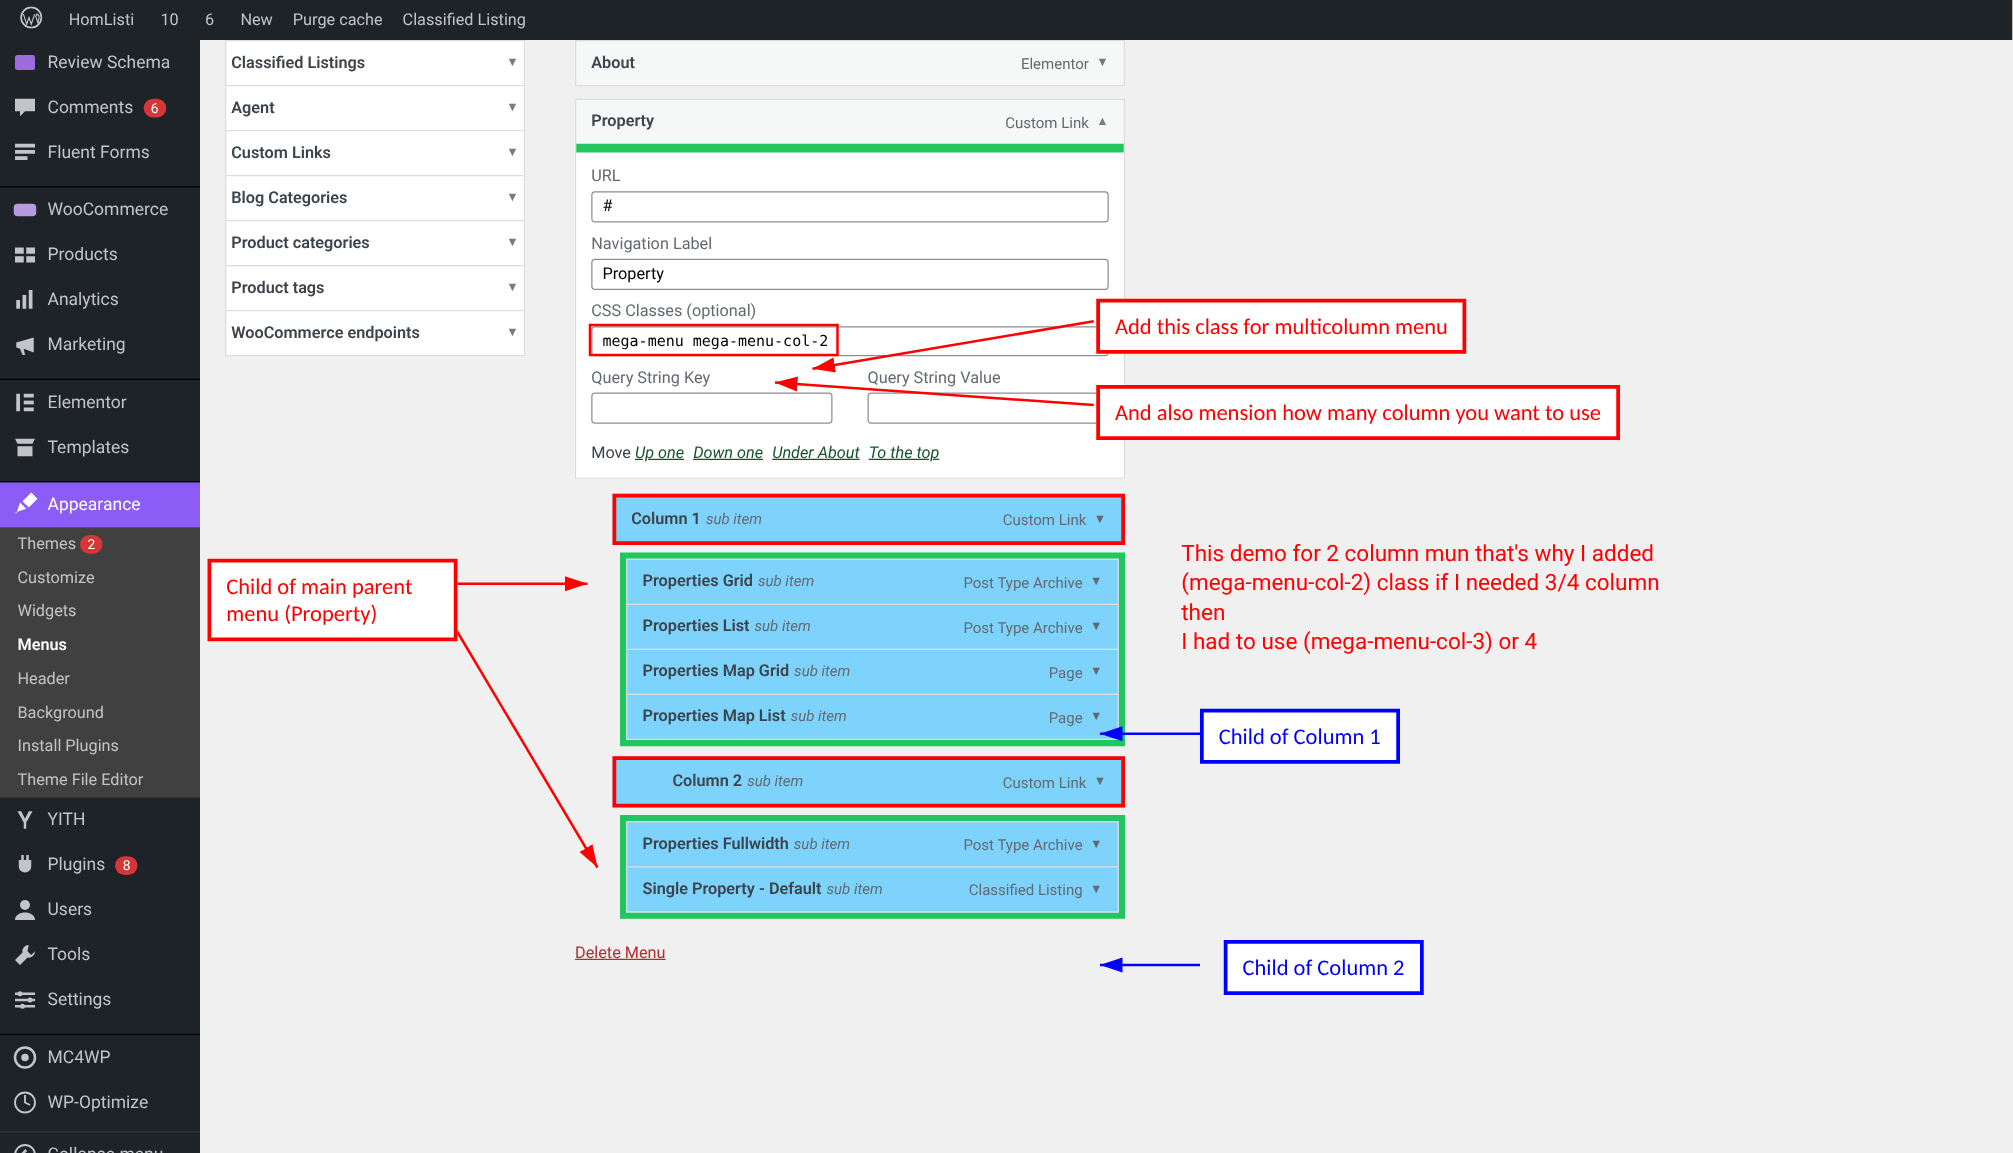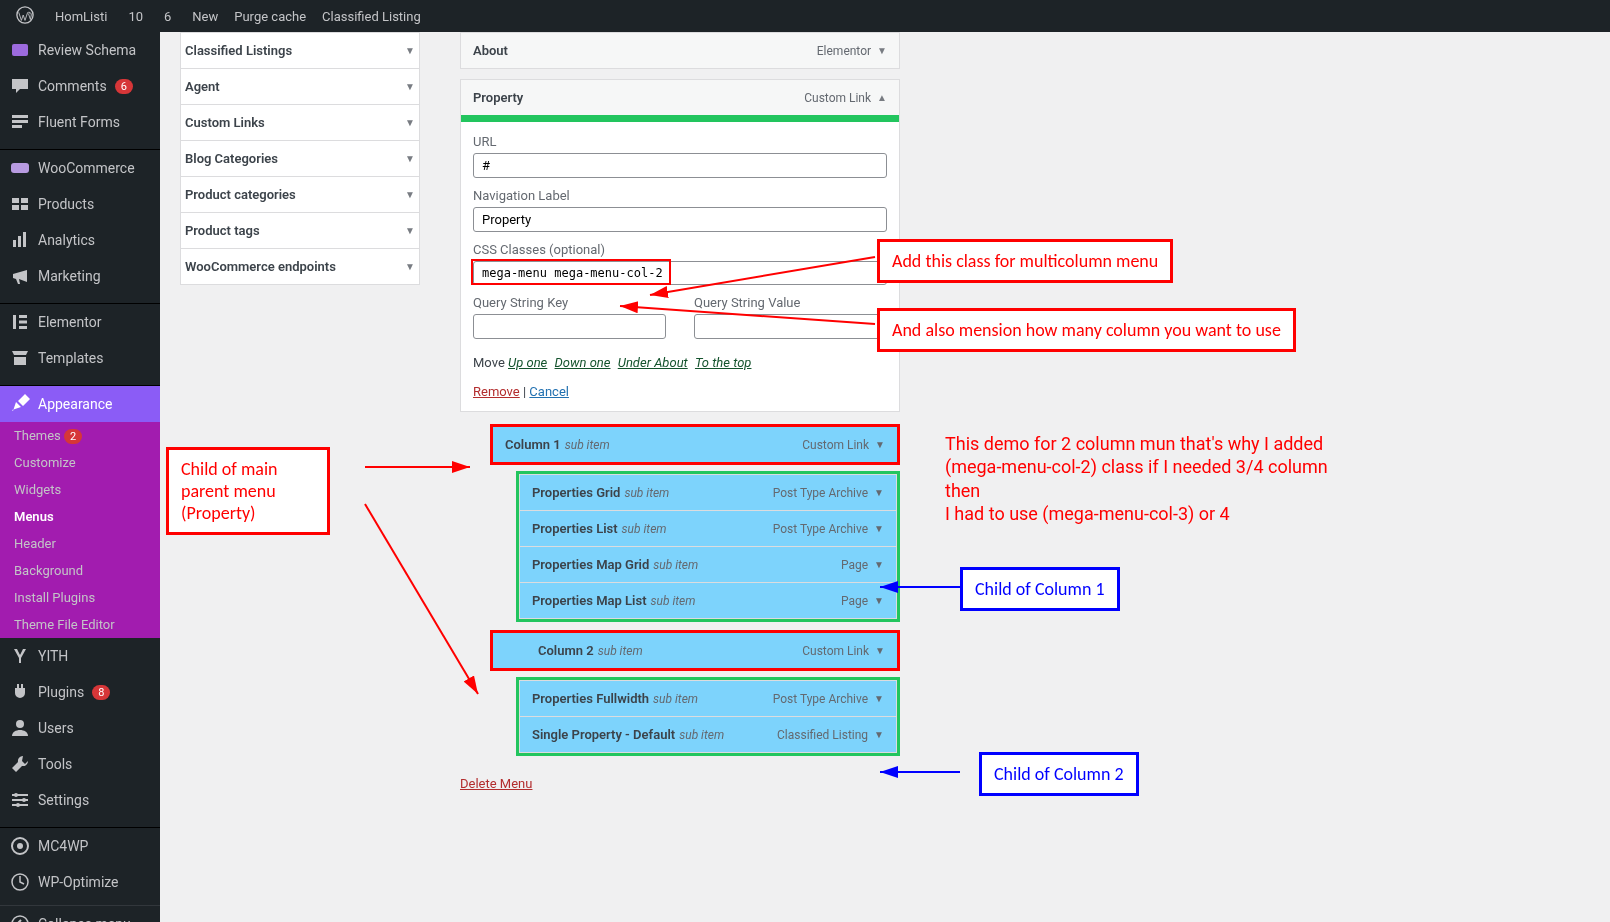--- a/index.html
+++ b/index.html
@@ -10,21 +10,21 @@
 .admin-bar .item { display: flex; align-items: center; gap: 5px; padding: 0 8px; cursor: pointer; height: 32px; }
 .admin-bar .wp-icon svg { width: 18px; height: 18px; }
 
 
 .layout { display: flex; min-height: calc(100vh - 32px); }
 .sidebar { width: 160px; background: #1d2327; color: #c3c4c7; flex-shrink: 0; }
 .sidebar .menu-item { display: flex; align-items: center; gap: 8px; padding: 8px 10px; cursor: pointer; font-size: 14px; position: relative; }
 .sidebar .menu-item svg { width: 20px; height: 20px; flex-shrink: 0; }
 .sidebar .menu-item.active { background: #8b5cf6; color: #fff; }
 .sidebar .menu-item.active::after { content: ''; position: absolute; right: -8px; top: 50%; transform: translateY(-50%); border: 8px solid transparent; border-right-color: #f0f0f1; }
-.sidebar .sub-items { background: #a21caf; }
+.sidebar .sub-items { background: #404040; }
 .sidebar .sub-item { padding: 6px 10px 6px 14px; cursor: pointer; font-size: 13px; color: #c3c4c7; }
 .sidebar .sub-item.active { color: #fff; font-weight: 600; }
 .sidebar .badge { background: #d63638; color: #fff; border-radius: 10px; padding: 1px 6px; font-size: 11px; min-width: 18px; text-align: center; }
 .sidebar .sep { height: 5px; border-bottom: 1px solid #000; margin: 5px 0 0; }
 .sidebar .collapse { border-top: 1px solid #32373c; margin-top: 5px; }
 
 
 .main { flex: 1; padding: 0 20px 20px; position: relative; }
 .panel-list { width: 240px; background: #fff; border: 1px solid #dcdcde; margin-top: 0; }
 .panel-list .panel-item { display: flex; justify-content: space-between; align-items: center; padding: 10px 4px; border-top: 1px solid #dcdcde; cursor: pointer; font-weight: 600; }
@@ -53,21 +53,21 @@
 .menu-block .body .rm .cancel { color: #2271b1; }
 .menu-block .body input.css-input { margin-bottom: 0; font-family: Menlo, Consolas, monospace; font-size: 12px; }
 
 .menu-item-row { background: #7dd3fc; border: 1px solid #dcdcde; display: flex; justify-content: space-between; align-items: center; padding: 10px 12px; cursor: pointer; margin-top: -1px; }
 .menu-item-row .label { font-weight: 600; font-size: 13px; }
 .menu-item-row .label .sub { color: #646970; font-style: italic; font-weight: 400; font-size: 12px; margin-left: 4px; }
 .menu-item-row .meta { color: #646970; font-size: 12px; display: flex; align-items: center; gap: 6px; }
 .menu-item-row.indent-1 { margin-left: 30px; }
 
 .border-red { border: 3px solid #ff0000 !important; }
-.group-blue { border: 3px solid #22c55e; margin-left: 56px; margin-top: 6px; }
+.group-blue { border: 5px solid #22c55e; margin-left: 36px; margin-top: 6px; }
 .group-blue .menu-item-row { margin-left: 0; }
 .group-blue .menu-item-row:first-child { margin-top: 0; }
 
 .delete-menu { margin-top: 20px; }
 .delete-menu a { color: #b32d2e; text-decoration: underline; font-size: 13px; }
 
 
 .anno { position: absolute; z-index: 100; }
 .anno-box { border: 3px solid; padding: 8px 12px; font-family: Calibri, Arial, sans-serif; font-size: 18px; background: #fff; }
 .anno-box.red { border-color: #ff0000; color: #ff0000; }
@@ -341,23 +341,20 @@
                 <input type="text" style="">
               </div>
             </div>
             <div class="move-line">
               <span>Move</span>
               <a href="#">Up one</a>
               <a href="#">Down one</a>
               <a href="#">Under About</a>
               <a href="#">To the top</a>
             </div>
-            <div class="rm">
-              <a href="#" class="remove">Remove</a> | <a href="#" class="cancel">Cancel</a>
-            </div>
           </div>
         </div>
 
         <div class="menu-item-row indent-1 border-red" style="margin-top:12px;">
           <span class="label"><span>Column 1</span><span class="sub">sub item</span></span>
           <span class="meta">
               <span>Custom Link</span>
               <span class="arrow caret">▼</span>
             </span>
         </div>
@@ -416,21 +413,21 @@
                 <span class="arrow caret">▼</span>
               </span>
           </div>
         </div>
 
         <div class="delete-menu"><a href="#">Delete Menu</a></div>
       </div>
     </div>
 
     <div class="anno" style="left:6px; top:415px;">
-      <div class="anno-box red" style="width:164px;">Child of main parent menu (Property)</div>
+      <div class="anno-box red" style="width:200px;">Child of main parent menu (Property)</div>
     </div>
 
     <div class="anno" style="left:717px; top:207px;">
       <div class="anno-box red">Add this class for multicolumn menu</div>
     </div>
     <div class="anno" style="left:717px; top:276px;">
       <div class="anno-box red">And also mension how many column you want to use</div>
     </div>
     <div class="anno anno-text" style="left:785px; top:400px; width:420px;">
       <div>This demo for 2 column mun that's why I added</div>

